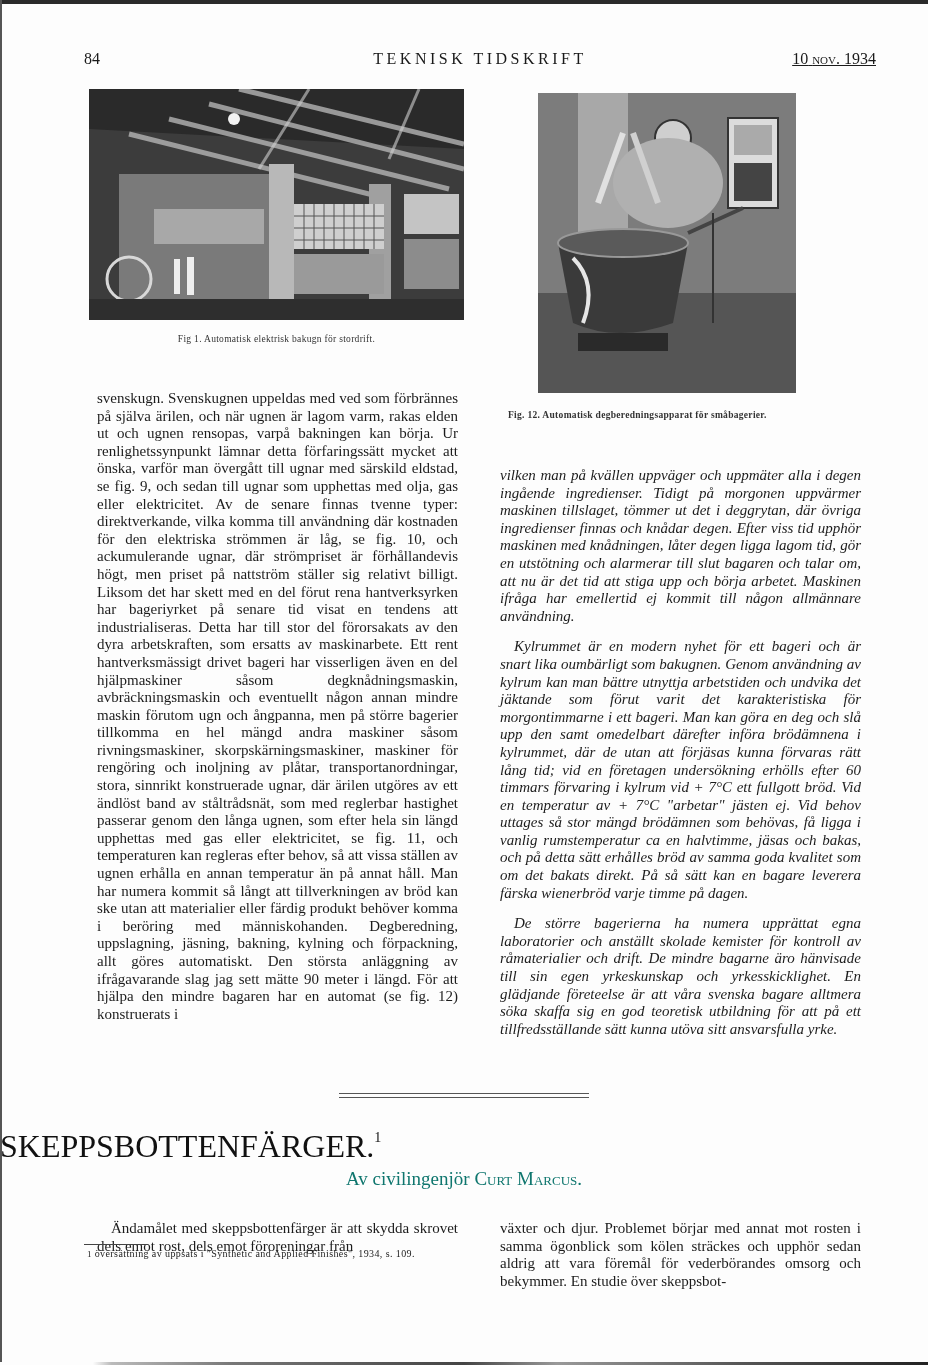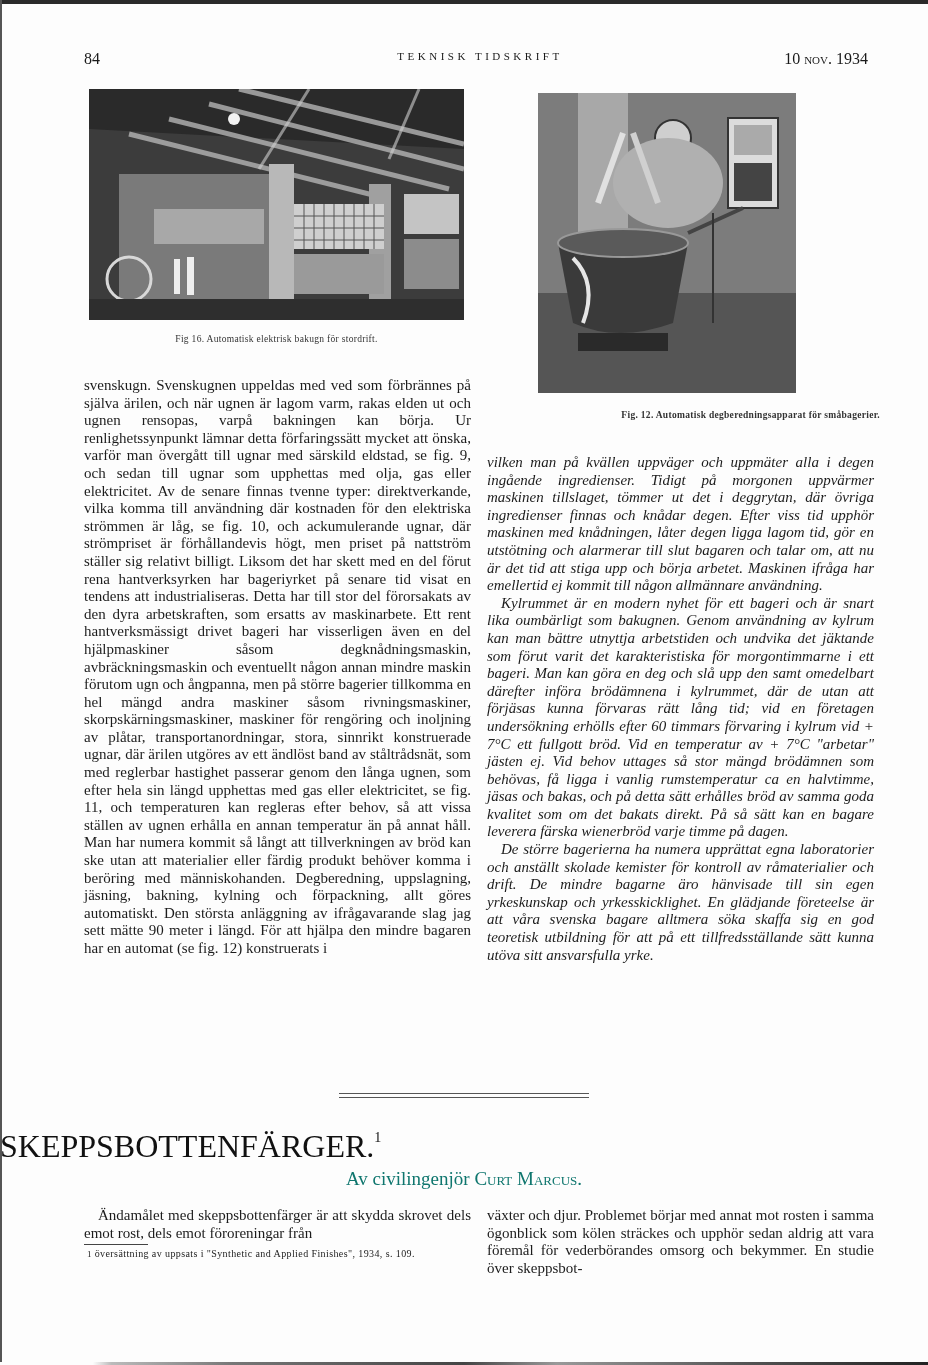--- a/index.html
+++ b/index.html
@@ -9,34 +9,34 @@
     font-family:"DejaVu Serif", "Liberation Serif", serif;
   }
   .topline { position:absolute; left:0; top:0; width:928px; height:4px; background:#2a2a2a; }
   .leftline { position:absolute; left:0; top:0; width:2px; height:1365px; background:#555; }
   .bottomline { position:absolute; left:0; top:1362px; width:928px; height:3px;
     background:linear-gradient(90deg,#fdfdfd 0%,#fdfdfd 10%,#bbb 12%,#777 25%,#444 50%,#999 60%,#555 80%,#222 100%); }
 
   .header { position:absolute; top:50px; left:84px; width:792px; height:22px;
     font-family:"Liberation Serif", serif; font-size:16px; }
   .header .pg { position:absolute; left:0; top:0; }
-  .header .title { position:absolute; left:0; width:100%; text-align:center; letter-spacing:3.5px; font-size:11px; }
-  .header .date { position:absolute; right:8px; top:0; }
+  .header .title { position:absolute; left:0; width:100%; text-align:center; letter-spacing:3.5px; font-size:16px; }
+  .header .date { position:absolute; right:0; top:0;text-decoration:underline; }
   .header .date .sc { font-variant:small-caps; font-size:16px; }
 
   .fig { position:absolute; background:#4a4a4a; overflow:hidden; }
   .fig11 { left:89px; top:89px; width:375px; height:231px; }
   .fig12 { left:538px; top:93px; width:258px; height:300px; }
 
   .caption { position:absolute; font-family:"Liberation Serif", serif; font-size:9.5px; color:#333; letter-spacing:0.3px; }
   .cap11 { left:89px; top:334px; width:375px; text-align:center; }
-  .cap12 { left:508px; top:410px; width:372px; text-align:right; font-weight:bold; }
+  .cap12 { left:508px; top:410px; width:372px; text-align:left; font-weight:bold; }
 
   .col { position:absolute; font-family:"Liberation Serif", serif; font-size:15px; line-height:17.6px; text-align:justify; color:#1c1c1c; }
-  .col p { margin:0; }
+  .col p { margin:13px; }
   .col p.indent { text-indent:14px; }
   .colL { left:84px; top:377px; width:387px; }
   .colR { left:487px; top:454px; width:387px;font-style:italic; }
 
   .rule { position:absolute; left:339px; top:1093px; width:250px; height:3px;
     border-top:1px solid #555; border-bottom:1px solid #555; }
 
   .art-title { position:absolute; left:0; width:928px; top:1128px; text-align:left;
     font-family:"Liberation Serif", serif; font-size:32px; letter-spacing:0px; color:#111; }
   .art-title sup { font-size:14px; vertical-align:top; position:relative; top:2px; }
@@ -103,21 +103,21 @@
     </g>
     <rect x="315" y="105" width="55" height="40" fill="#c4c4c4"></rect>
     <rect x="205" y="165" width="90" height="40" fill="#9a9a9a"></rect>
     <rect x="315" y="150" width="55" height="50" fill="#8c8c8c"></rect>
     <circle cx="40" cy="190" r="22" fill="none" stroke="#d8d8d8" stroke-width="3"></circle>
     <rect x="85" y="170" width="6" height="35" fill="#eee"></rect>
     <rect x="98" y="168" width="7" height="38" fill="#eee"></rect>
     <rect x="0" y="210" width="375" height="21" fill="#2e2e2e"></rect>
   </svg>
 </div>
-<div class="caption cap11">Fig 16.  Automatisk elektrisk bakugn för stordrift.</div>
+<div class="caption cap11">Fig 1.  Automatisk elektrisk bakugn för stordrift.</div>
 
 <div class="fig fig12">
   <svg width="258" height="300" viewBox="0 0 258 300">
     <rect width="258" height="300" fill="#6a6a6a"></rect>
     <rect x="0" y="0" width="258" height="200" fill="#7c7c7c"></rect>
     <rect x="40" y="0" width="50" height="150" fill="#a8a8a8"></rect>
     <rect x="0" y="200" width="258" height="100" fill="#555"></rect>
     <rect x="190" y="25" width="50" height="90" fill="#dcdcdc" stroke="#333" stroke-width="2"></rect>
     <rect x="196" y="32" width="38" height="30" fill="#aaa"></rect>
     <rect x="196" y="70" width="38" height="38" fill="#444"></rect>

